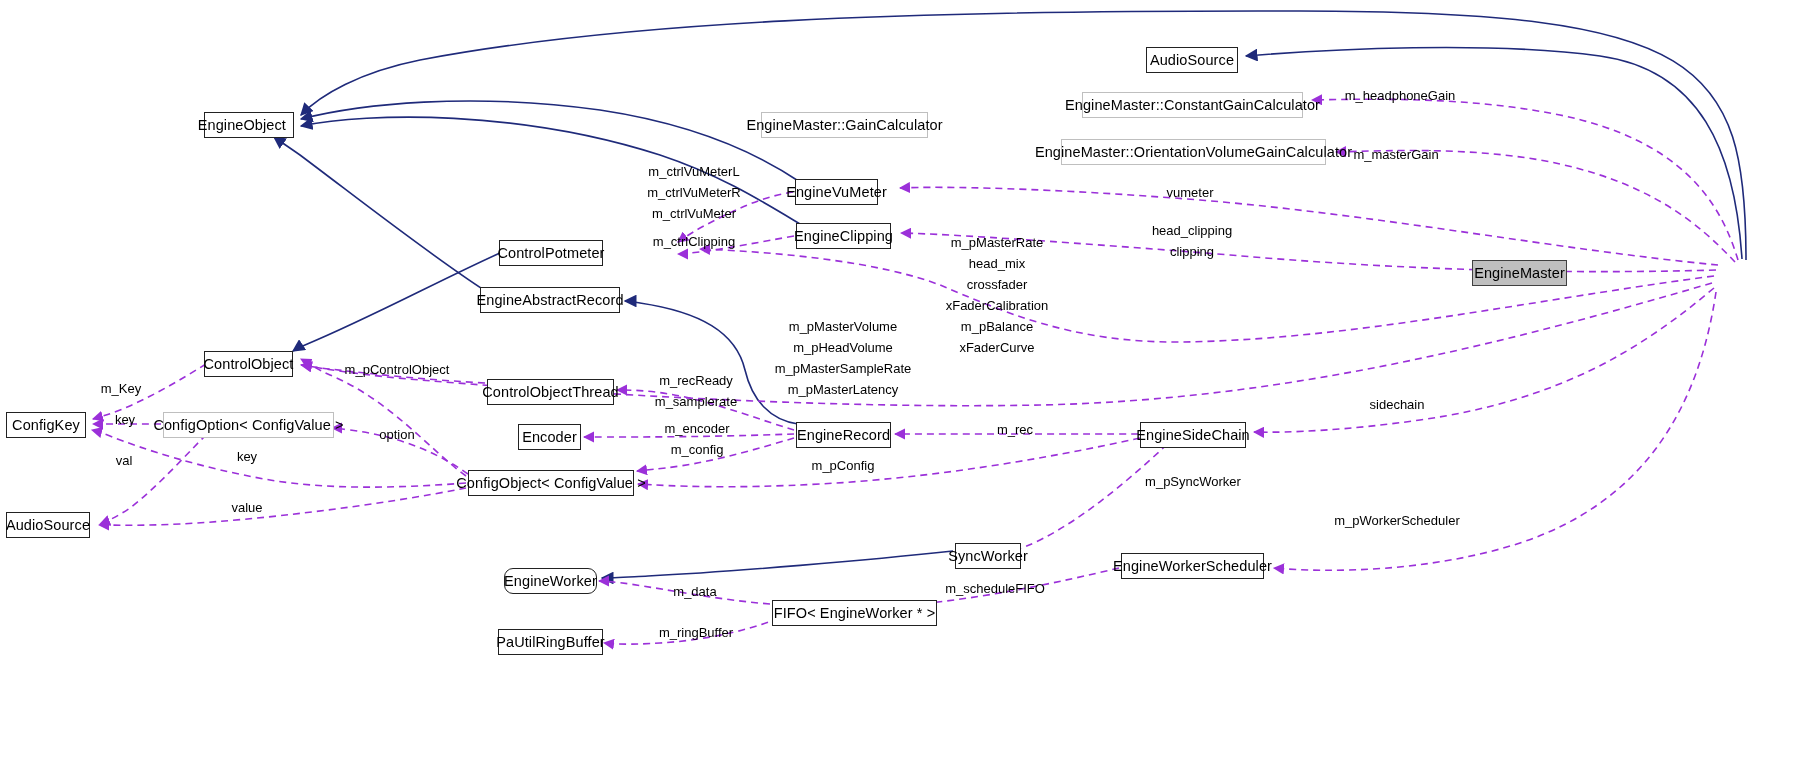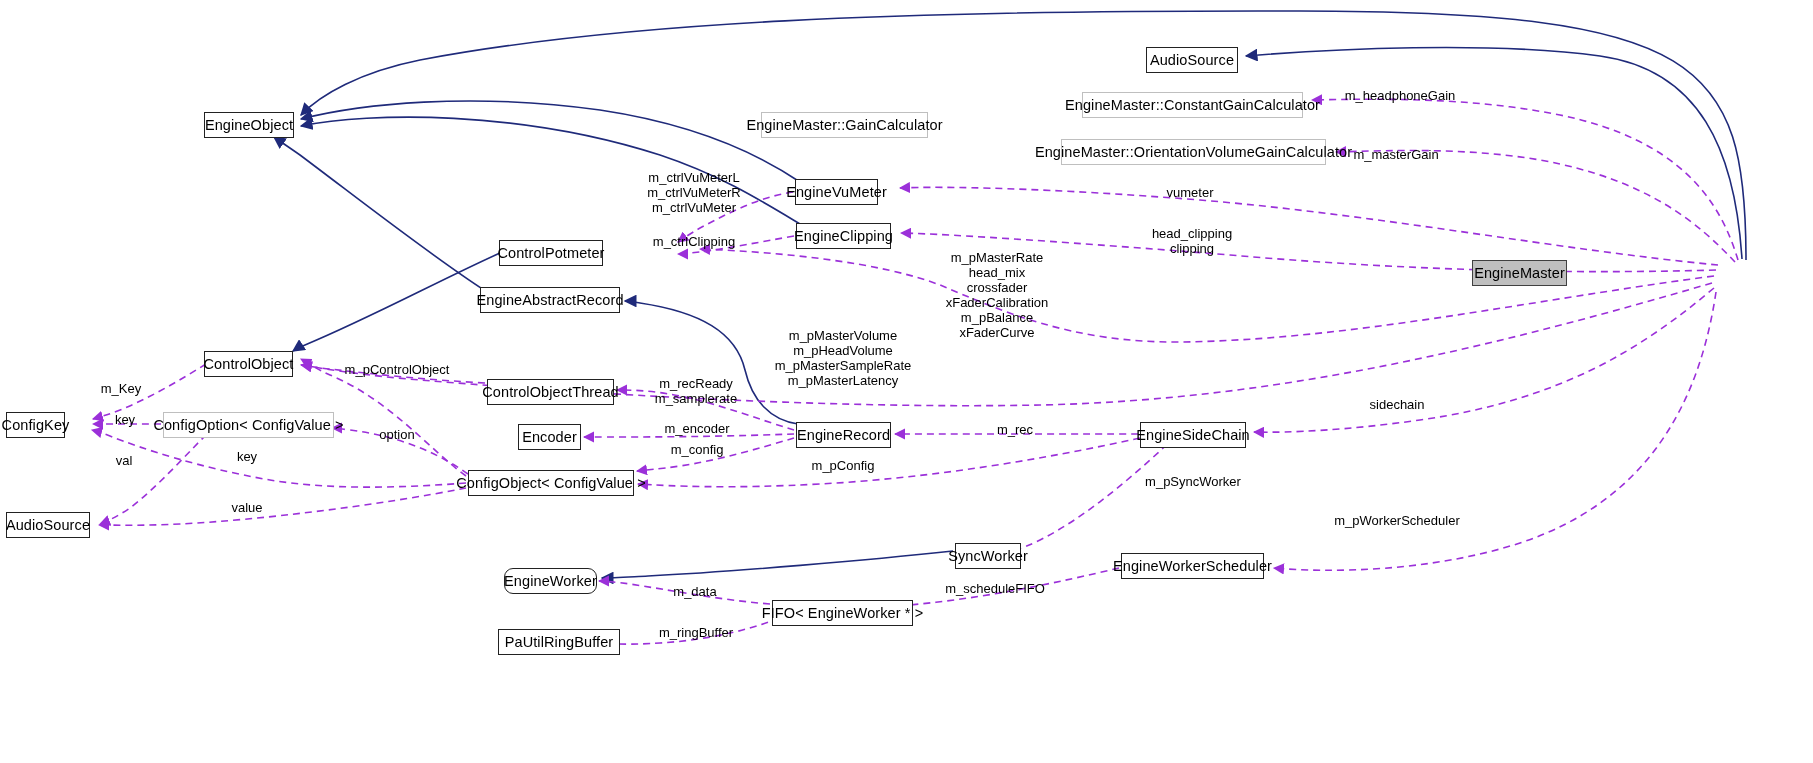--- a/index.html
+++ b/index.html
@@ -52,21 +52,21 @@
   .edge-label {
     position: absolute;
     color: #000000;
     font-size: 13px;
     line-height: 15px;
     white-space: nowrap;
     text-align: center;
     transform: translate(-50%, -50%);
   }
   .edge-label.multi {
-    line-height: 15px;
+    line-height: 21px;
   }
 </style>
 </head>
 <body>
 
 <div id="canvas">
 
   <svg id="edge-layer" width="1813" height="763" viewBox="0 0 1813 763" xmlns="http://www.w3.org/2000/svg">
     <defs>
       <marker id="arrow-inherit" viewBox="0 0 10 10" refX="9" refY="5" markerWidth="8" markerHeight="8" orient="auto-start-reverse">
@@ -148,21 +148,21 @@
 
       <path d="M1119,568 C1060,582 990,597 920,604 C880,608 850,609 832,610"></path>
 
       <path d="M770,604 C720,600 670,590 630,584 C615,582 605,581 599,581"></path>
 
       <path d="M790,613 C760,628 710,640 660,643 C630,645 612,644 604,643"></path>
     </g>
   </svg>
 
   <div id="nodes">
-      <div class="node" style="left: 204px; top: 112px; width: 90px;">
+      <div class="node" style="left: 204px; top: 112px; width: 90px; justify-content: flex-end;">
         <span>EngineObject</span>
       </div>
       <div class="node" style="left: 1146px; top: 47px; width: 92px;">
         <span>AudioSource</span>
       </div>
       <div class="node faint" style="left: 761px; top: 112px; width: 167px;">
         <span>EngineMaster::GainCalculator</span>
       </div>
       <div class="node faint" style="left: 1082px; top: 92px; width: 221px;">
         <span>EngineMaster::ConstantGainCalculator</span>
@@ -181,21 +181,21 @@
       </div>
       <div class="node" style="left: 480px; top: 287px; width: 140px;">
         <span>EngineAbstractRecord</span>
       </div>
       <div class="node" style="left: 204px; top: 351px; width: 89px;">
         <span>ControlObject</span>
       </div>
       <div class="node" style="left: 487px; top: 379px; width: 127px;">
         <span>ControlObjectThread</span>
       </div>
-      <div class="node" style="left: 6px; top: 412px; width: 59px; text-align: center;">
+      <div class="node" style="left: 6px; top: 412px; width: 80px; text-align: center;">
         <span>ConfigKey</span>
       </div>
       <div class="node faint" style="left: 163px; top: 412px; width: 171px;">
         <span>ConfigOption&lt; ConfigValue &gt;</span>
       </div>
       <div class="node" style="left: 518px; top: 424px; width: 63px;">
         <span>Encoder</span>
       </div>
       <div class="node" style="left: 796px; top: 422px; width: 95px;">
         <span>EngineRecord</span>
@@ -211,24 +211,24 @@
       </div>
       <div class="node" style="left: 955px; top: 543px; width: 66px;">
         <span>SyncWorker</span>
       </div>
       <div class="node" style="left: 1121px; top: 553px; width: 143px;">
         <span>EngineWorkerScheduler</span>
       </div>
       <div class="node" style="left: 504px; top: 568px; width: 93px; border-radius: 9px;">
         <span>EngineWorker</span>
       </div>
-      <div class="node" style="left: 772px; top: 600px; width: 141px;">
+      <div class="node" style="left: 772px; top: 600px; width: 165px;">
         <span>FIFO&lt; EngineWorker * &gt;</span>
       </div>
-      <div class="node" style="left: 498px; top: 629px; width: 122px; align-items: center;">
+      <div class="node" style="left: 498px; top: 629px; width: 105px; align-items: center;">
         <span>PaUtilRingBuffer</span>
       </div>
       <div class="node focus" style="left: 1472px; top: 260px; width: 95px;">
         <span>EngineMaster</span>
       </div>
     </div>
   <div id="labels">
       <div class="edge-label multi" style="left: 694px; top: 192px;">m_ctrlVuMeterL<br>m_ctrlVuMeterR<br>m_ctrlVuMeter</div>
       <div class="edge-label" style="left: 694px; top: 241px;">m_ctrlClipping</div>
       <div class="edge-label" style="left: 1190px; top: 192px;">vumeter</div>

